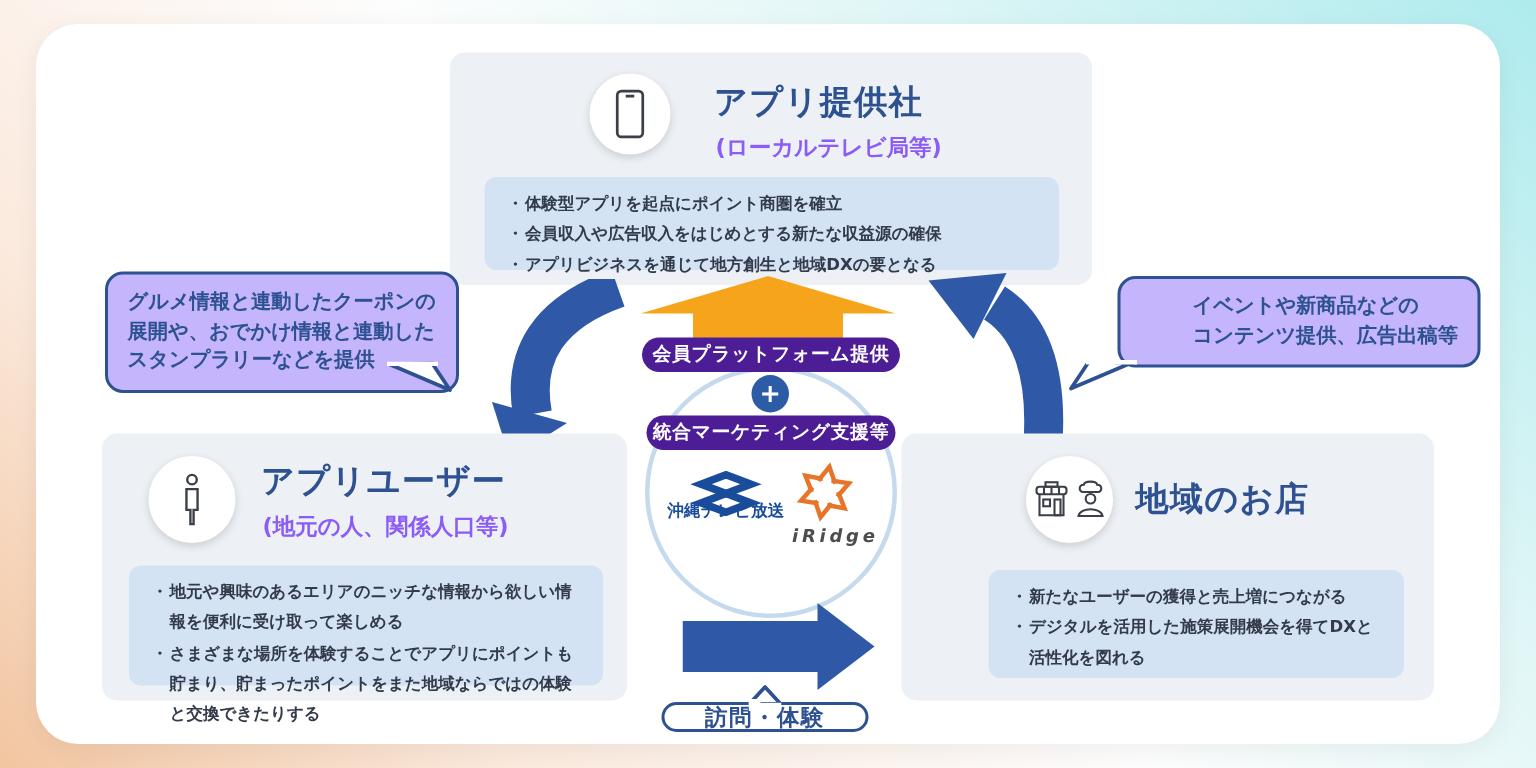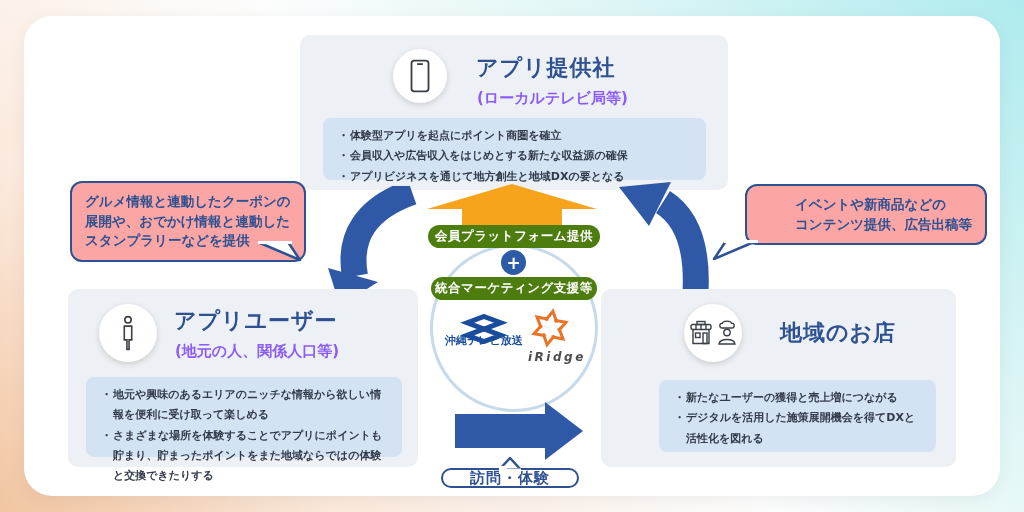--- a/index.html
+++ b/index.html
@@ -11,23 +11,23 @@
   .stage{position:relative;width:1024px;height:512px;}
   .card{position:absolute;left:24px;top:16px;width:976px;height:480px;background:#ffffff;border-radius:28px;box-shadow:0 4px 18px rgba(0,0,0,.06);}
   .abs{position:absolute;}
   .gbox{position:absolute;background:#edf0f4;border-radius:10px;}
   .bluebox{position:absolute;background:#d3e3f4;border-radius:8px;padding:8px 14px;box-sizing:border-box;}
   .bullet{display:flex;font-size:11px;font-weight:600;color:#333b4a;line-height:1.85;}
   .bullet .dot{width:13px;flex:0 0 13px;text-align:center;color:#333b4a;}
   .title{position:absolute;font-weight:800;color:#2d5191;font-size:22px;letter-spacing:1px;white-space:nowrap;}
   .subtitle{position:absolute;font-weight:800;color:#8b5cf6;font-size:15px;white-space:nowrap;}
   .iconcircle{position:absolute;background:#fff;border-radius:50%;box-shadow:0 2px 6px rgba(0,0,0,.15);display:flex;align-items:center;justify-content:center;}
-  .callout{position:absolute;background:#fca5a5;border:2.5px solid #2d5191;border-radius:12px;padding:9px 13px;box-sizing:border-box;
+  .callout{position:absolute;background:#c4b5fd;border:2.5px solid #2d5191;border-radius:12px;padding:9px 13px;box-sizing:border-box;
            font-size:13.5px;font-weight:700;color:#2d5191;line-height:1.45;white-space:nowrap;}
-  .pill{position:absolute;background:#4d7c0f;color:#fff;border-radius:12px;display:flex;align-items:center;justify-content:center;
+  .pill{position:absolute;background:#4c1d95;color:#fff;border-radius:12px;display:flex;align-items:center;justify-content:center;
         font-size:12.5px;font-weight:700;white-space:nowrap;letter-spacing:.5px;}
   .pluscircle{position:absolute;background:#2d5ca6;color:#fff;border-radius:50%;display:flex;align-items:center;justify-content:center;
         font-size:17px;font-weight:800;}
   .bigcircle{position:absolute;left:430px;top:244px;width:168px;height:168px;border:3px solid #c6daee;border-radius:50%;background:#fff;box-sizing:border-box;}
   .logotext-otv{position:absolute;font-size:11px;font-weight:800;color:#1a4c9c;white-space:nowrap;}
   .logotext-iridge{position:absolute;font-size:12px;font-weight:700;color:#4d4d4d;letter-spacing:2.5px;white-space:nowrap;}
   .visitpill{position:absolute;left:441px;top:468px;width:138px;height:20px;background:#fff;border:2.5px solid #2d5191;border-radius:16px;
         display:flex;align-items:center;justify-content:center;font-size:15px;font-weight:800;color:#2d5191;box-sizing:border-box;letter-spacing:1px;}
   svg{display:block;}
 </style>
@@ -172,21 +172,21 @@
       </svg>
     </span>
     <span>
       <svg width="22" height="26" viewBox="0 0 22 26" fill="none" stroke="#3a3f48" stroke-width="1.4">
         <path d="M6,8 c-3,0 -3,-5 0.5,-4.8 c0.5,-2.8 8.5,-2.8 9,0 c3.5,-0.2 3.5,4.8 0.5,4.8 Z"></path>
         <circle cx="11" cy="12.5" r="3.2"></circle>
         <path d="M3,24 c1,-6 15,-6 16,0 Z"></path>
       </svg>
     </span>
   </div>
-  <div class="title" style="left:780px;top:318px;font-family:Liberation Mono, monospace;">地域のお店</div>
+  <div class="title" style="left:757px;top:318px;font-family:Liberation Mono, monospace;">地域のお店</div>
 
   <svg class="abs" style="left:455px;top:400px;" width="130" height="62" viewBox="0 0 130 62">
     <polygon points="0,14 90,14 90,2 128,31 90,60 90,48 0,48" fill="#2f58a7"></polygon>
   </svg>
   <svg class="abs" style="left:496px;top:456px;" width="28" height="16" viewBox="0 0 28 16">
     <path d="M2,15 L14,2 L26,15" fill="#ffffff" stroke="#2d5191" stroke-width="2.5" stroke-linejoin="round"></path>
   </svg>
   <div class="visitpill">訪問・体験</div>
   <svg class="abs" style="left:499px;top:466px;" width="22" height="8" viewBox="0 0 22 8">
     <rect x="0" y="2.5" width="22" height="5.5" fill="#ffffff"></rect>

